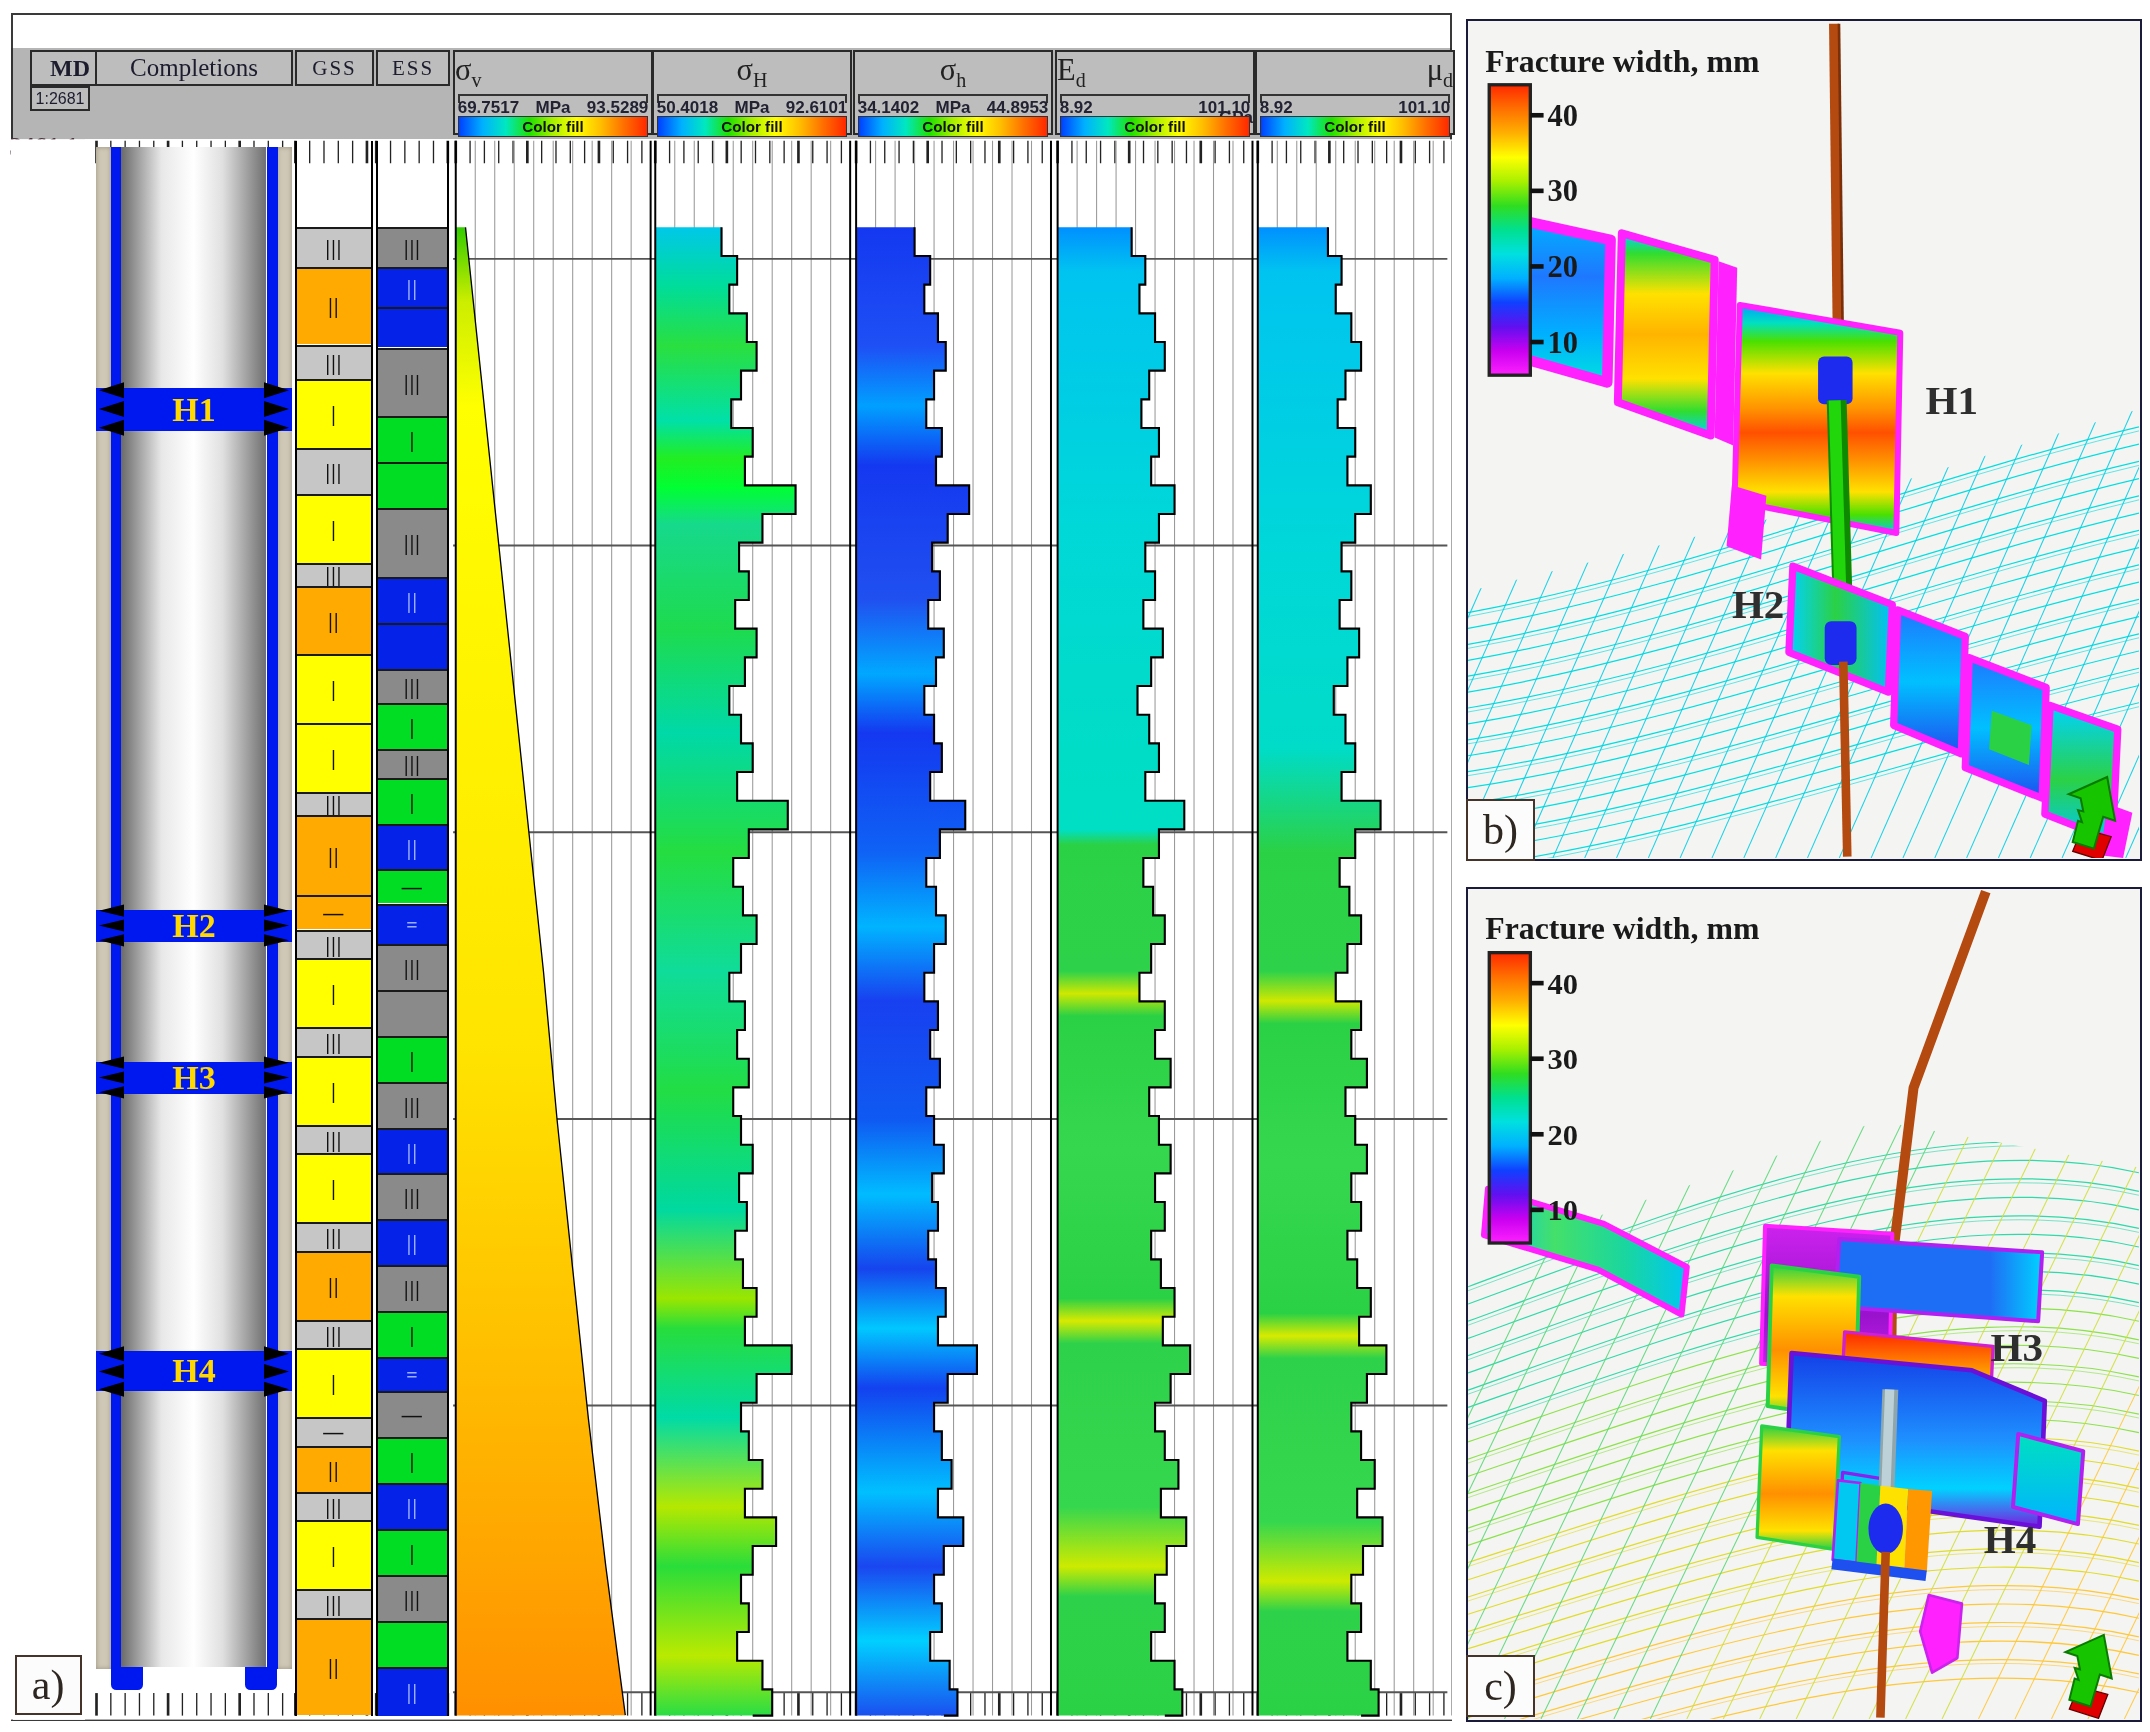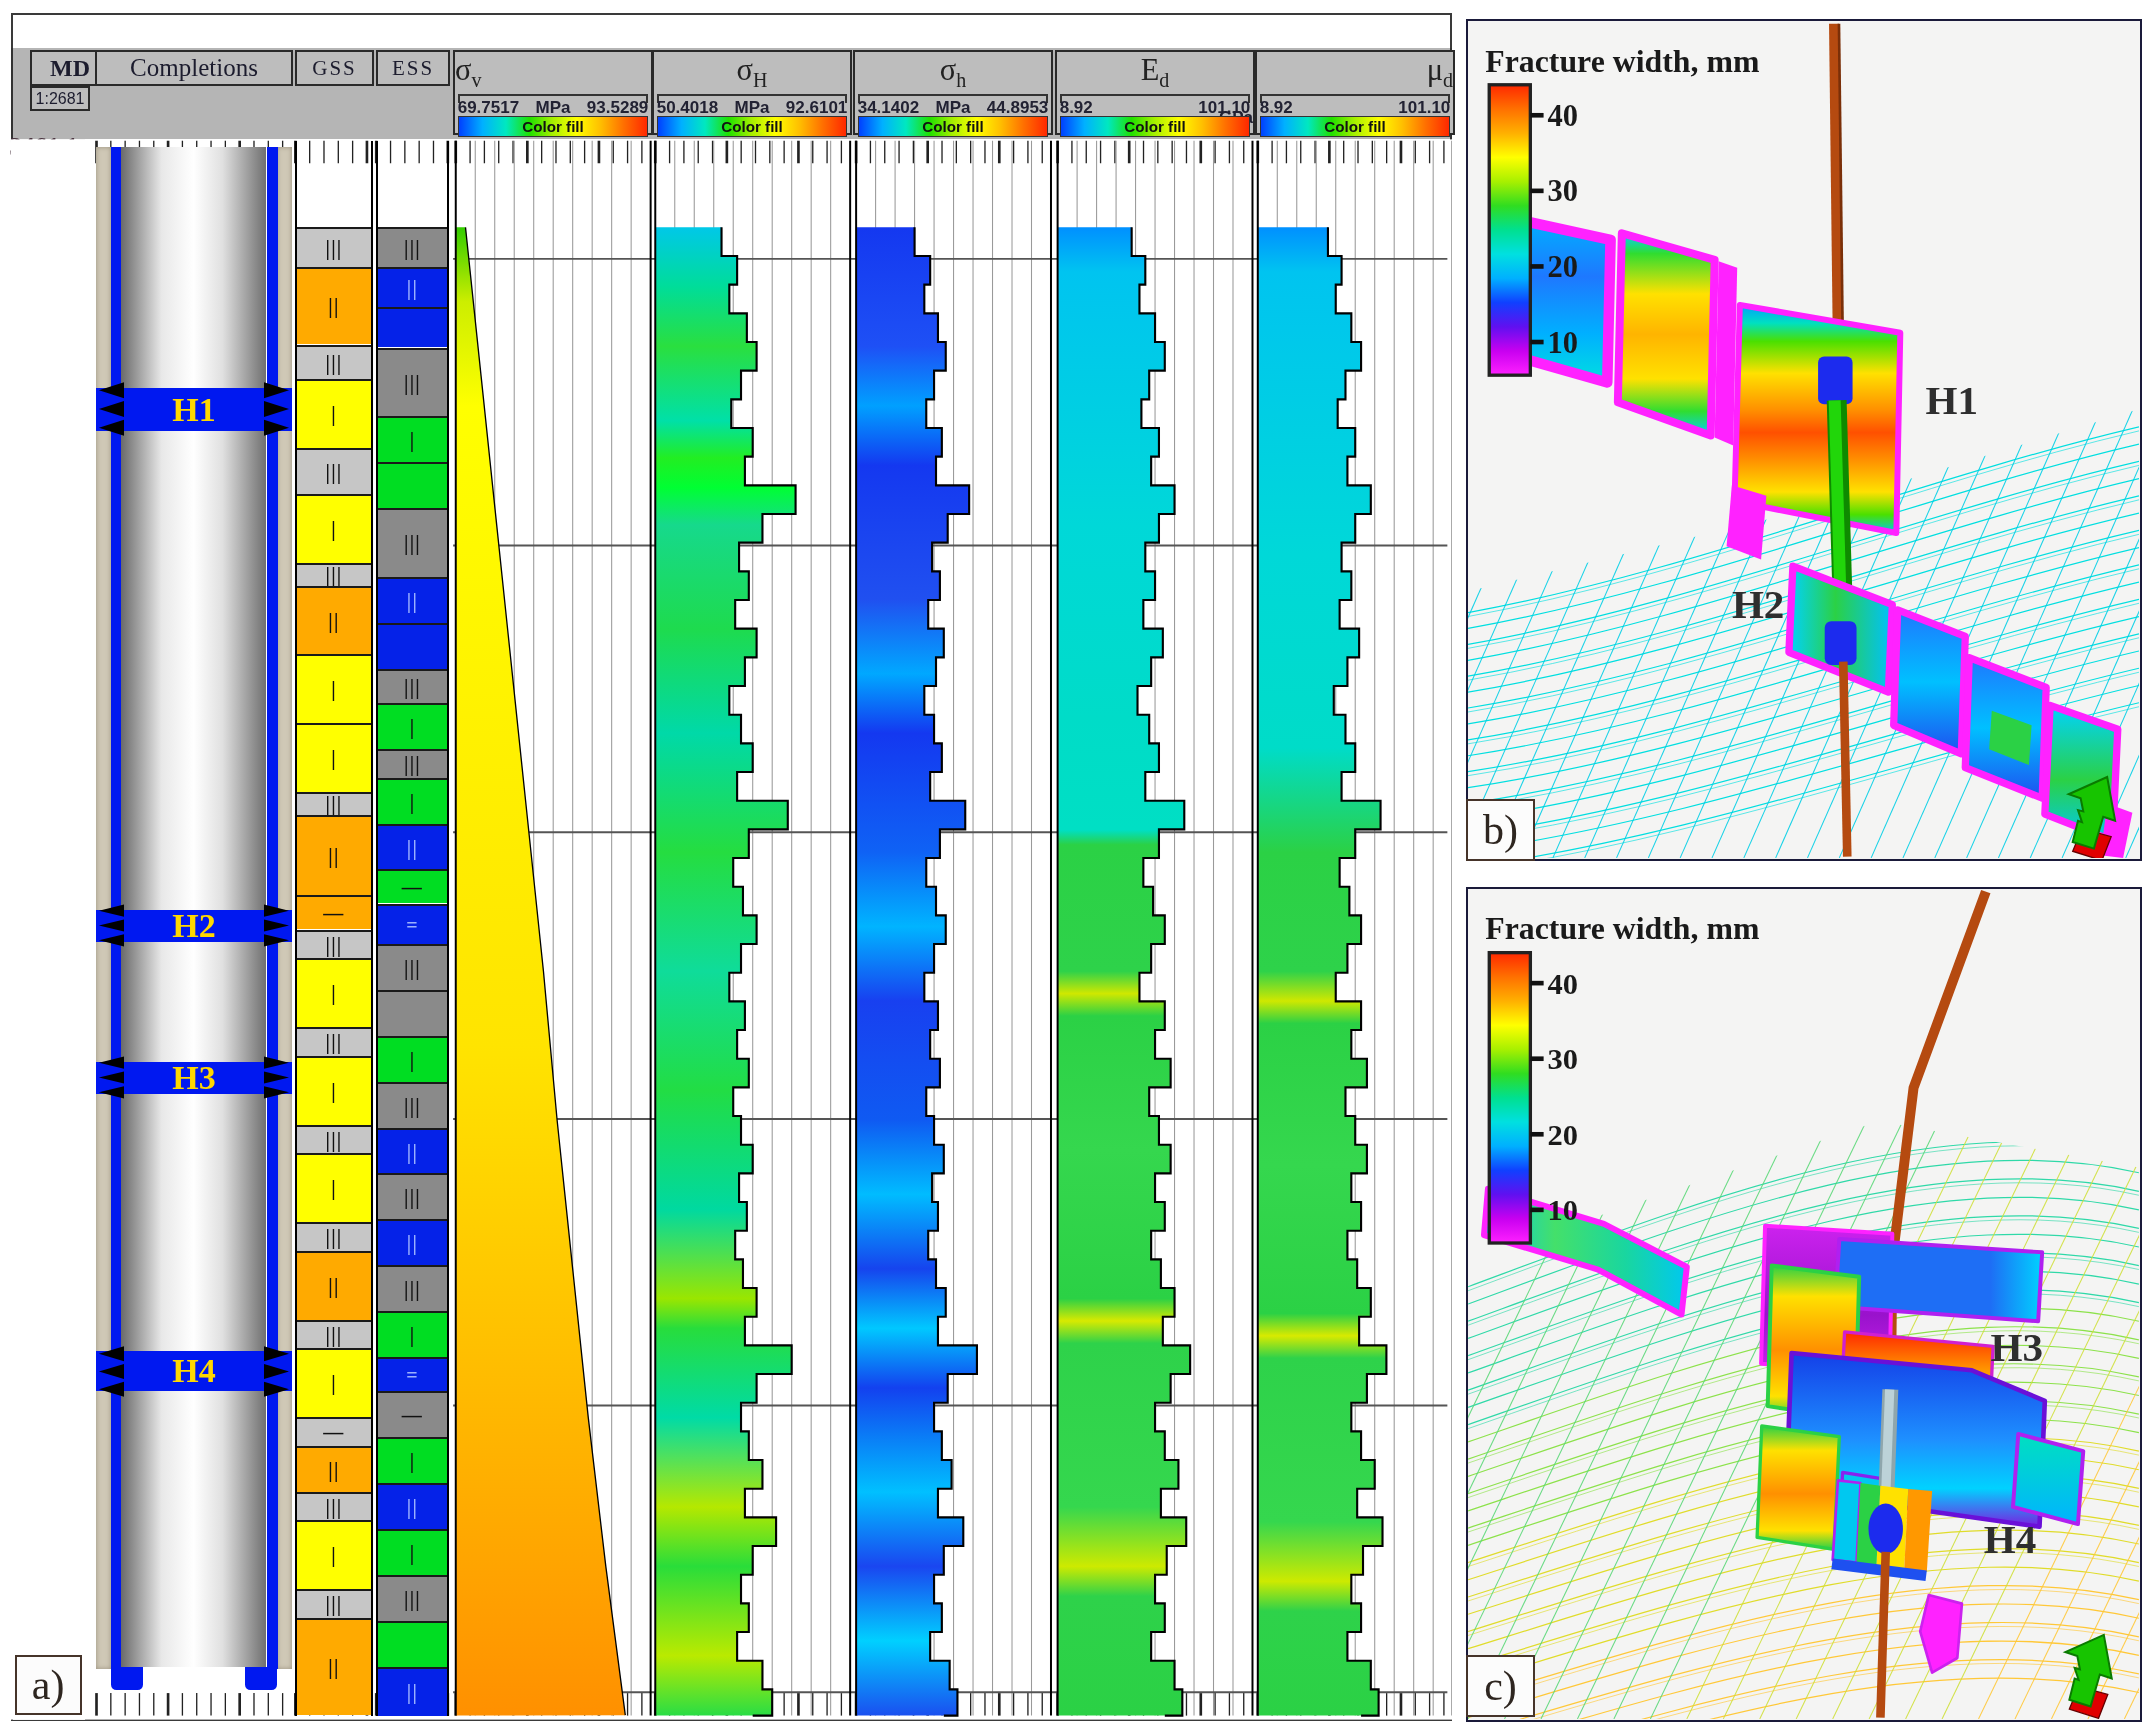--- a/index.html
+++ b/index.html
@@ -922,21 +922,21 @@
     <div style="position:absolute;left:2.7px;top:42px;width:2px;height:9.3px;background:#333;"></div>
     <div style="position:absolute;right:2.7px;top:42px;width:2px;height:9.3px;background:#333;"></div>
     <div class="sans" style="position:absolute;left:2.7px;top:46px;font-size:17px;font-weight:bold;color:#223;">34.1402</div>
     <div class="sans" style="position:absolute;left:0;top:46px;width:100%;text-align:center;font-size:17px;font-weight:bold;color:#223;">MPa</div>
     <div class="sans" style="position:absolute;right:2.7px;top:46px;font-size:17px;font-weight:bold;color:#223;">44.8953</div>
     <div style="position:absolute;left:2.7px;right:2.7px;top:64px;height:18.6px;background:linear-gradient(90deg,#0040ff,#00b0ff,#00e8c0,#20e000,#a8f000,#ffff00,#ffc000,#ff7000,#ff2800);border:0.7px solid #333;display:flex;align-items:center;justify-content:center;">
       <span class="sans" style="font-size:15.2px;font-weight:bold;color:#111;">Color fill</span>
     </div>
       </div>
       <div class="abs" style="left: 1055px; top: 50px; width: 200px; height: 85px; background: rgb(189, 189, 189); border: 2px solid rgb(42, 42, 42); box-sizing: border-box;">
-        <div class="serif" style="position:absolute;left:0;top:1.3px;width:100%;text-align:center;font-size:30.5px;color:#222;">E<sub style="font-size:20px;">d</sub></div>
+        <div class="serif" style="position:absolute;left:0;top:1.3px;width:100%;font-size:30.5px;color:#222;">E<sub style="font-size:20px;">d</sub></div>
     <div style="position:absolute;left:2.7px;right:2.7px;top:42px;height:2px;background:#333;"></div>
     <div style="position:absolute;left:2.7px;top:42px;width:2px;height:9.3px;background:#333;"></div>
     <div style="position:absolute;right:2.7px;top:42px;width:2px;height:9.3px;background:#333;"></div>
     <div class="sans" style="position:absolute;left:2.7px;top:46px;font-size:17px;font-weight:bold;color:#223;">8.92</div>
     <div class="sans" style="position:absolute;left:0;top:56px;width:100%;text-align:right;font-size:17px;font-weight:bold;color:#223;">GPa</div>
     <div class="sans" style="position:absolute;right:2.7px;top:46px;font-size:17px;font-weight:bold;color:#223;">101.10</div>
     <div style="position:absolute;left:2.7px;right:2.7px;top:64px;height:18.6px;background:linear-gradient(90deg,#0040ff,#00b0ff,#00e8c0,#20e000,#a8f000,#ffff00,#ffc000,#ff7000,#ff2800);border:0.7px solid #333;display:flex;align-items:center;justify-content:center;">
       <span class="sans" style="font-size:15.2px;font-weight:bold;color:#111;">Color fill</span>
     </div>
       </div>

